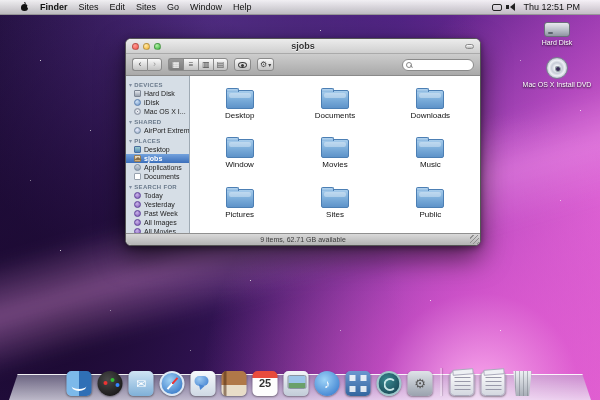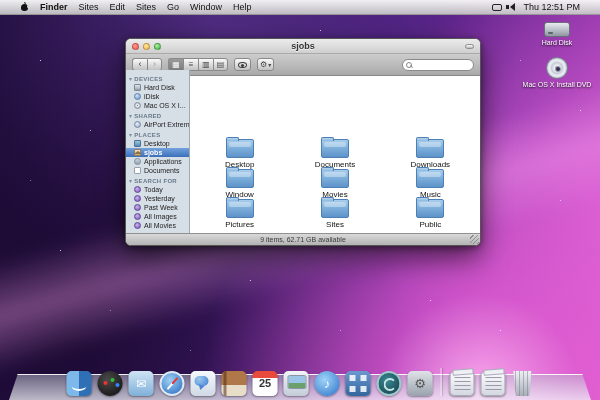--- a/index.html
+++ b/index.html
@@ -88,21 +88,21 @@
     background:linear-gradient(180deg,#fafafa,#c2c2c2); border:1px solid #8a8a8a; border-radius:3px; font-size:8px; color:#444; padding:0 2px; }
   .eye { width:9px; height:6px; border:1px solid #3a3a3a; border-radius:50%; position:relative; }
   .eye::after { content:""; position:absolute; left:2px; top:1px; width:3px; height:3px; background:#3a3a3a; border-radius:50%; }
   .caret { font-size:6px; color:#444; }
   .searchbox { margin-left:auto; width:72px; height:12px; border-radius:7px; background:#fff; border:1px solid #8a8a8a; position:relative; }
   .mag { position:absolute; left:3px; top:2px; width:6px; height:6px; }
   .mag::before { content:""; position:absolute; left:0; top:0; width:4px; height:4px; border:1px solid #888; border-radius:50%; }
   .mag::after { content:""; position:absolute; left:4px; top:4px; width:3px; height:1px; background:#888; transform:rotate(45deg); }
   .search-input { position:absolute; left:11px; top:0; width:58px; height:10px; border:none; outline:none; font-size:8px; background:transparent; }
 
-  .wbody { flex:1; display:flex; min-height:0;align-items:flex-end; }
+  .wbody { flex:1; display:flex; min-height:0; }
   .sidebar { width:64px; flex:none; background:#d6dee6; border-right:1px solid #9faab4; padding:3px 0; overflow:hidden; font-size:7px; color:#222; }
   .sb-header { display:flex; align-items:center; gap:2px; padding:2px 3px 1px; color:#68788a; font-weight:bold; font-size:6px; letter-spacing:.3px; }
   .sb-tri { font-size:6px; color:#7f8da0; }
   .sb-item { display:flex; align-items:center; gap:3px; padding:1px 3px 1px 8px; white-space:nowrap; overflow:hidden; cursor:default; }
   .sb-item.sel { background:linear-gradient(180deg,#74a2dd,#3b6fbb); color:#fff; font-weight:bold; }
   .sb-ic { width:7px; height:7px; flex:none; border-radius:1px; }
   .ic-hd { background:linear-gradient(180deg,#e2e6ec,#97a0ad); border:1px solid #7d8694; }
   .ic-idisk { border-radius:50%; background:radial-gradient(circle at 35% 30%,#cfe2f6,#6e96c8); border:1px solid #5a7eae; }
   .ic-dvd { border-radius:50%; background:radial-gradient(circle at 50% 50%,#889 20%,#eef1f6 24%,#b9c0cc 70%); border:1px solid #8a92a0; }
   .ic-airport { border-radius:50%; background:radial-gradient(circle at 40% 35%,#eef,#8fa8c4); border:1px solid #74889e; }

